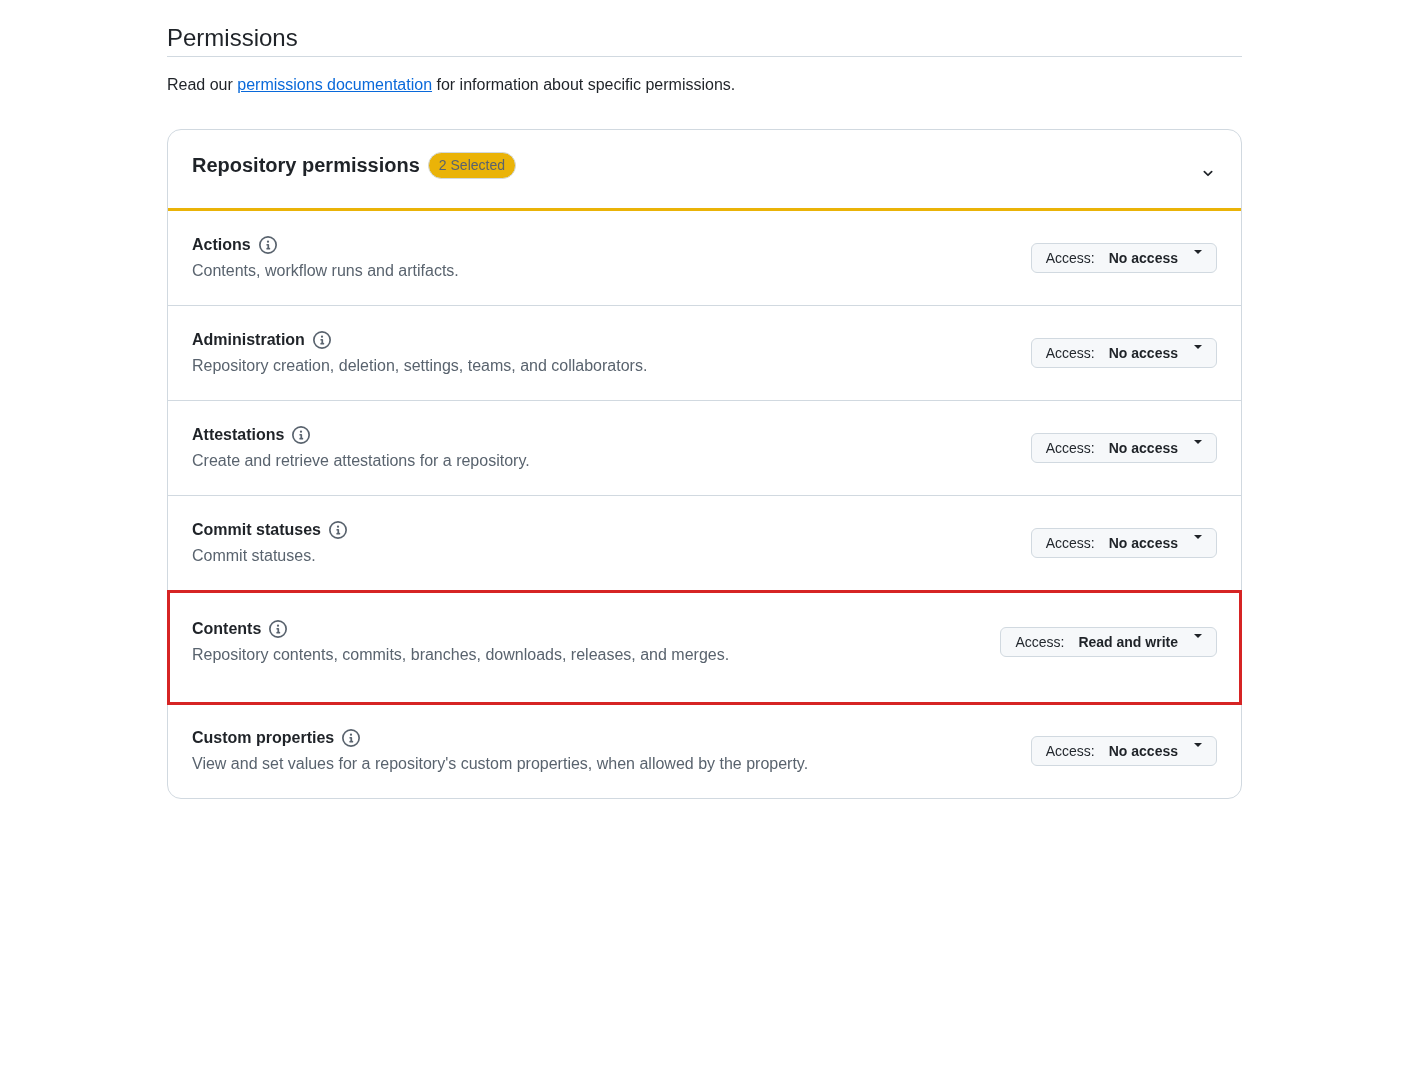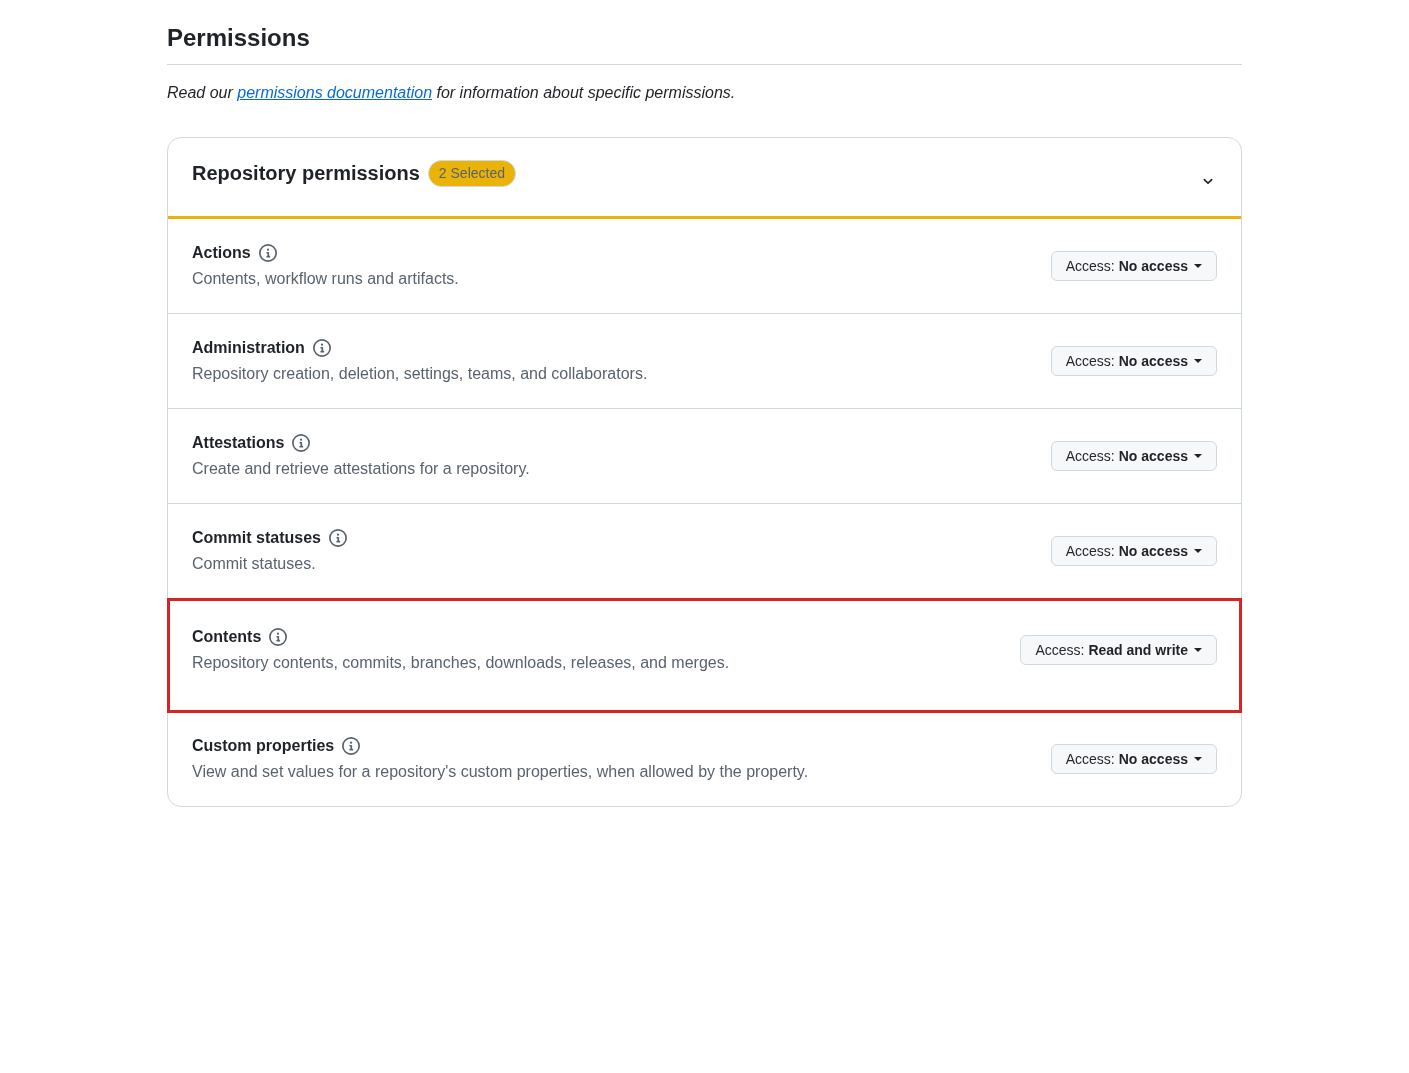--- a/index.html
+++ b/index.html
@@ -10,31 +10,29 @@
     font-size: 14px;
     line-height: 1.5;
   }
   .container {
     max-width: 1175px;
     margin: 0 auto;
     padding: 20px 50px;
   }
   .page-title {
     font-size: 24px;
-    font-weight: 700;
-    color: #1f2328;
-    padding-bottom: 8px;
+    font-weight: 400;
+    color: #1f2328;
     border-bottom: 1px solid #d1d9e0;
     margin-bottom: 16px;
   }
   .intro {
     font-size: 16px;
     color: #1f2328;
     margin-bottom: 32px;
-    font-style: italic;
   }
   .intro a {
     color: #0969da;
     text-decoration: underline;
   }
   .panel {
     border: 1px solid #d1d9e0;
     border-radius: 14px;
   }
   .panel-header {
@@ -108,22 +106,22 @@
     color: #59636e;
   }
   .info-icon {
     display: inline-flex;
     width: 18px;
     height: 18px;
     color: #59636e;
   }
   .access-btn {
     display: inline-flex;
-    align-items: center;
-    gap: 4px;
+    align-items: flex-start;
+    gap: 14px;
     padding: 6px 14px;
     font-size: 14px;
     color: #24292f;
     background: #f6f8fa;
     border: 1px solid #d1d9e0;
     border-radius: 6px;
     cursor: pointer;
     white-space: nowrap;
   }
   .access-label { color: #24292f; }

